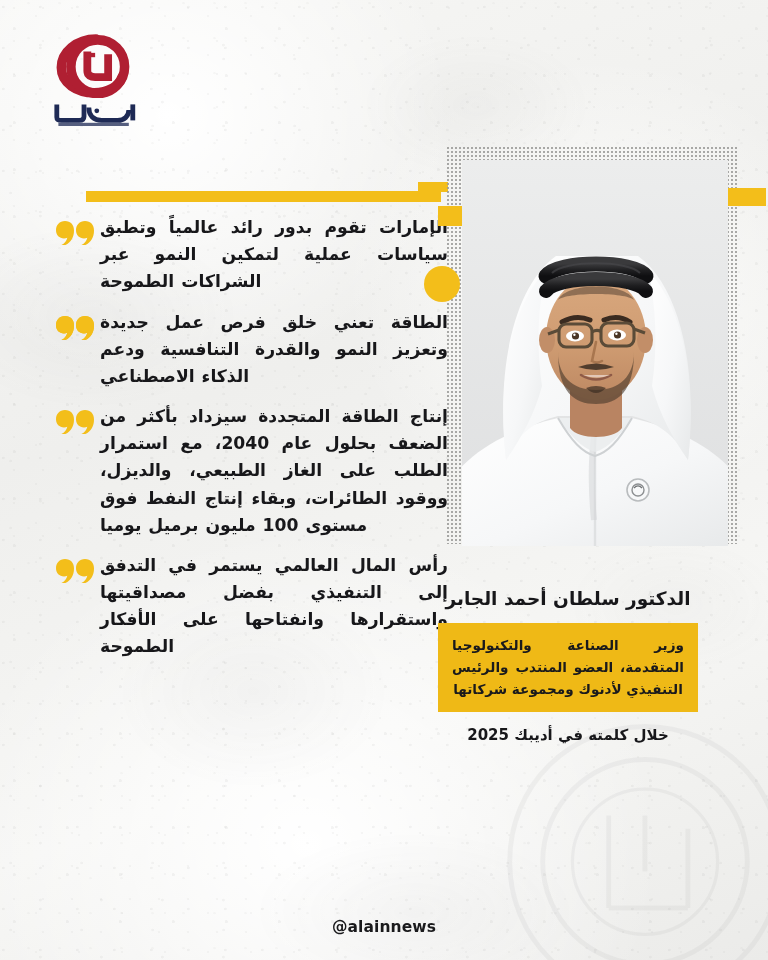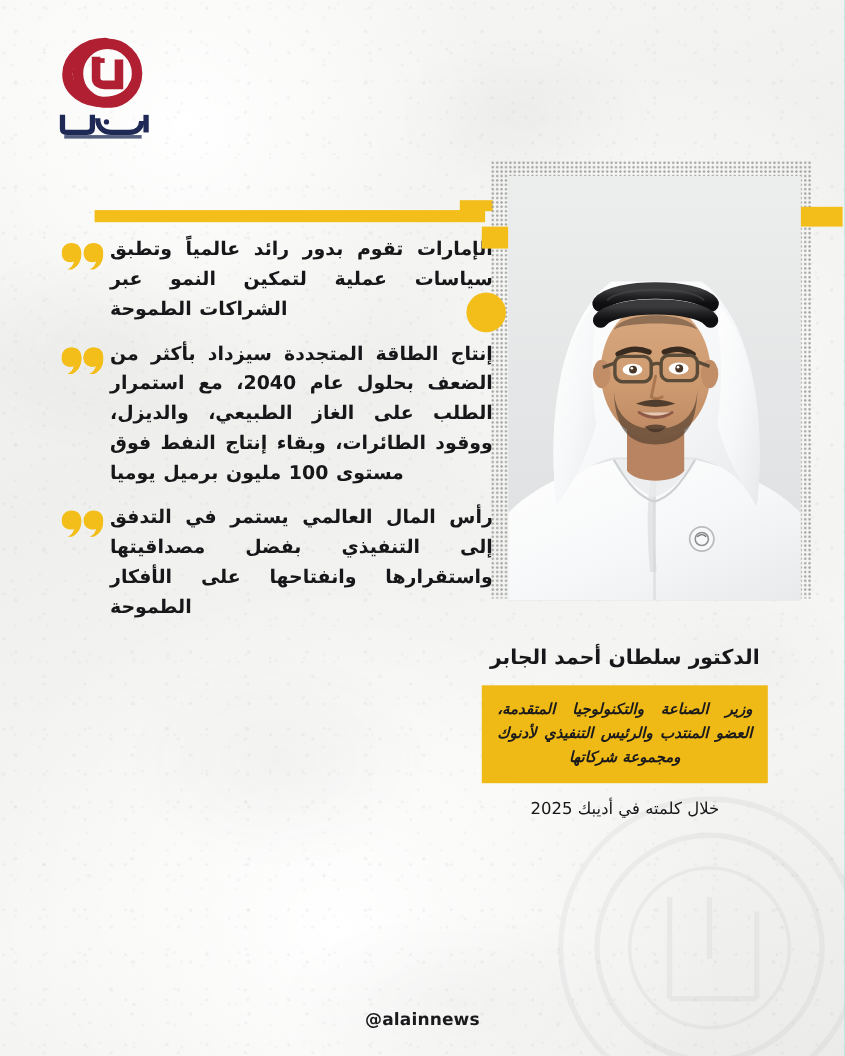--- a/index.html
+++ b/index.html
@@ -11,21 +11,21 @@
     overflow: hidden;
     font-family: "DejaVu Sans", "Liberation Sans", sans-serif;
     background: #f2f2f0;
   }
 
   .card {
     position: relative;
     width: 768px;
     height: 960px;
     overflow: hidden;
-    background: #5eead4;
+    background: #4d7c0f;
   }
 
   
   .bg-base {
     position: absolute; inset: 0;
     background:
       radial-gradient(ellipse 60% 45% at 22% 12%, #ffffff 0%, rgba(255,255,255,0) 62%),
       radial-gradient(ellipse 55% 40% at 78% 30%, #fdfdfc 0%, rgba(255,255,255,0) 60%),
       radial-gradient(ellipse 70% 50% at 40% 88%, #ffffff 0%, rgba(255,255,255,0) 66%),
       linear-gradient(160deg, #f7f7f5 0%, #efefed 38%, #f6f6f4 70%, #ebebe9 100%);
@@ -178,26 +178,25 @@
   .person-role {
     display: block;
     background: var(--yellow-box);
     padding: 11px 14px 12px;
     font-size: 13.6px;
     line-height: 1.62;
     font-weight: 600;
     color: #1a1a1c;
     text-align: justify;
     text-align-last: center;
-    font-style: italic;
   }
   .person-occasion {
     margin-top: 14px;
     font-size: 15px;
-    font-weight: 400;
+    font-weight: 700;
     color: var(--ink);
   }
 
   
   .handle {
     position: absolute;
     left: 0; right: 0; bottom: 24px;
     text-align: center;
     direction: ltr;
     font-size: 15.5px;
@@ -264,20 +263,31 @@
       <span class="quote-mark">
         <svg viewBox="0 0 38 26" xmlns="http://www.w3.org/2000/svg">
           <path d="M9 1 C3.5 1 0 5 0 10.2 C0 15 3.4 18.4 8 18.4 C9.3 18.4 10.4 18.2 11.3 17.8
                    C10.6 21.2 8.6 23.6 5.4 25 L9.4 25 C15.1 22.2 18 17.2 18 10.4 C18 4.6 14.6 1 9 1 Z" fill="#F3BE1A"></path>
           <path d="M29 1 C23.5 1 20 5 20 10.2 C20 15 23.4 18.4 28 18.4 C29.3 18.4 30.4 18.2 31.3 17.8
                    C30.6 21.2 28.6 23.6 25.4 25 L29.4 25 C35.1 22.2 38 17.2 38 10.4 C38 4.6 34.6 1 29 1 Z" fill="#F3BE1A"></path>
         </svg>
       </span>
     </div>
 
+    <div class="quote">
+      <span class="quote-mark">
+        <svg viewBox="0 0 38 26" xmlns="http://www.w3.org/2000/svg">
+          <path d="M9 1 C3.5 1 0 5 0 10.2 C0 15 3.4 18.4 8 18.4 C9.3 18.4 10.4 18.2 11.3 17.8
+                   C10.6 21.2 8.6 23.6 5.4 25 L9.4 25 C15.1 22.2 18 17.2 18 10.4 C18 4.6 14.6 1 9 1 Z" fill="#F3BE1A"></path>
+          <path d="M29 1 C23.5 1 20 5 20 10.2 C20 15 23.4 18.4 28 18.4 C29.3 18.4 30.4 18.2 31.3 17.8
+                   C30.6 21.2 28.6 23.6 25.4 25 L29.4 25 C35.1 22.2 38 17.2 38 10.4 C38 4.6 34.6 1 29 1 Z" fill="#F3BE1A"></path>
+        </svg>
+      </span>
+      <div class="quote-text">الطاقة تعني خلق فرص عمل جديدة وتعزيز النمو والقدرة التنافسية ودعم الذكاء الاصطناعي</div>
+    </div>
 
     <div class="quote">
       <span class="quote-mark">
         <svg viewBox="0 0 38 26" xmlns="http://www.w3.org/2000/svg">
           <path d="M9 1 C3.5 1 0 5 0 10.2 C0 15 3.4 18.4 8 18.4 C9.3 18.4 10.4 18.2 11.3 17.8
                    C10.6 21.2 8.6 23.6 5.4 25 L9.4 25 C15.1 22.2 18 17.2 18 10.4 C18 4.6 14.6 1 9 1 Z" fill="#F3BE1A"></path>
           <path d="M29 1 C23.5 1 20 5 20 10.2 C20 15 23.4 18.4 28 18.4 C29.3 18.4 30.4 18.2 31.3 17.8
                    C30.6 21.2 28.6 23.6 25.4 25 L29.4 25 C35.1 22.2 38 17.2 38 10.4 C38 4.6 34.6 1 29 1 Z" fill="#F3BE1A"></path>
         </svg>
       </span>

